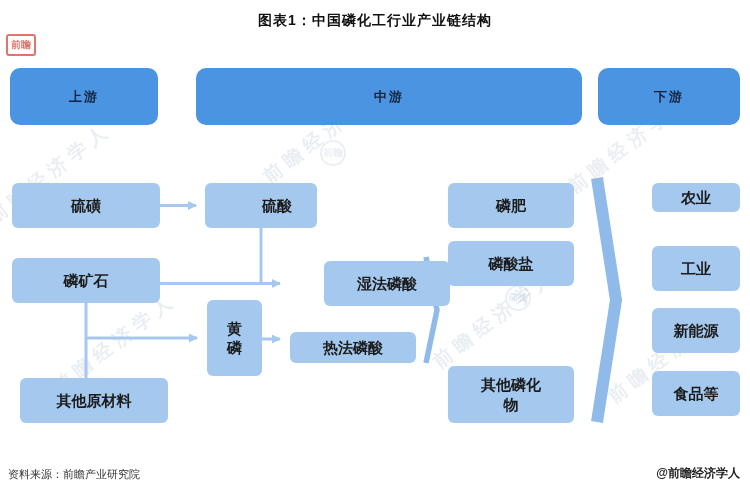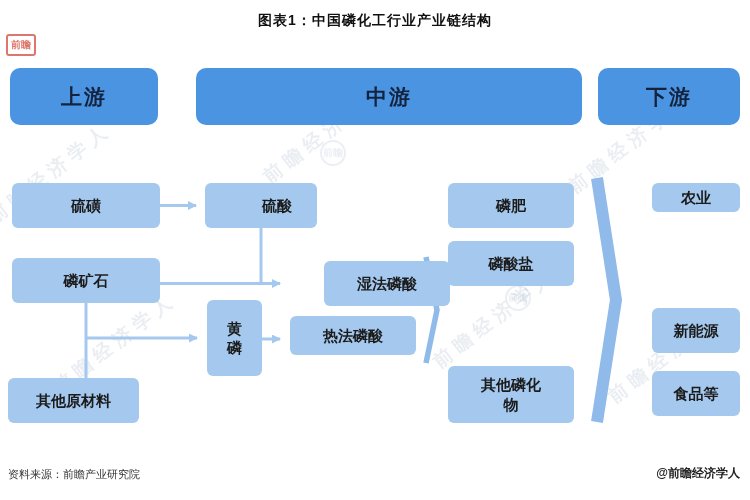--- a/index.html
+++ b/index.html
@@ -15,21 +15,21 @@
   .title {
     position:absolute; top:12px; left:0; width:100%;
     text-align:center; font-size:14px; font-weight:bold; color:#111;
     letter-spacing:1px;
   }
   .hdr {
     position:absolute; height:57px; top:68px;
     background:var(--header-blue,#4a94e2);
     border-radius:10px;
     display:flex; align-items:center; justify-content:center;
-    font-size:21px; font-weight:bold; color:#14233d;
+    font-size:13px; font-weight:bold; color:#14233d;
     letter-spacing:2px;
   }
   .box {
     position:absolute;
     background:var(--box-blue,#a5c9ee);
     border-radius:6px;
     display:flex; align-items:center; justify-content:center;
     font-size:15px; font-weight:bold; color:#1b1b1b;
     text-align:center; line-height:1.3; padding:2px 6px;
   }
@@ -99,35 +99,36 @@
     <line class="connector" x1="160" y1="283.5" x2="280" y2="283.5" marker-end="url(#arw)"></line>
     <line class="connector" x1="86" y1="303" x2="86" y2="378"></line>
     <line class="connector" x1="86" y1="338" x2="197" y2="338" marker-end="url(#arw)"></line>
     <line class="connector" x1="262" y1="339" x2="280" y2="339" marker-end="url(#arw)"></line>
     <polyline class="chevron-small" points="426,257 437,310 426,363"></polyline>
     <polyline class="chevron-big" points="597,178 616,300 597,422"></polyline>
   </svg>
 
   <div class="box" style="left:12px; top:183px; width:148px; height:45px;">硫磺</div>
   <div class="box" style="left:12px; top:258px; width:148px; height:45px;">磷矿石</div>
-  <div class="box" style="left:8px; top:378px; width:131px; height:45px;">其他原材料</div>
+  <div class="box" style="left:20px; top:378px; width:148px; height:45px;">其他原材料</div>
 
   <div class="box" style="left:205px; top:183px; width:112px; height:45px;padding-left:38px;">硫酸</div>
   <div class="box" style="left:207px; top:300px; width:55px; height:76px;">
     <span class="vtext">黄磷</span>
   </div>
   <div class="box" style="left:290px; top:261px; width:126px; height:45px;margin-left:34px;">湿法磷酸</div>
-  <div class="box" style="left:290px; top:316px; width:126px; height:39px;">热法磷酸</div>
+  <div class="box" style="left:290px; top:332px; width:126px; height:31px;">热法磷酸</div>
 
   <div class="box" style="left:448px; top:183px; width:126px; height:45px;">磷肥</div>
   <div class="box" style="left:448px; top:241px; width:126px; height:45px;">磷酸盐</div>
   <div class="box" style="left:448px; top:366px; width:126px; height:57px;">
     <span class="wrap4">其他磷化物</span>
   </div>
 
   <div class="box" style="left:652px; top:183px; width:88px; height:29px;">农业</div>
+  <div class="box" style="left:652px; top:246px; width:88px; height:45px;">工业</div>
   <div class="box" style="left:652px; top:308px; width:88px; height:45px;">新能源</div>
   <div class="box" style="left:652px; top:371px; width:88px; height:45px;">食品等</div>
 
   <div class="src">资料来源：前瞻产业研究院</div>
   <div class="credit">@前瞻经济学人</div>
 
 </div>
 
 </body></html>

